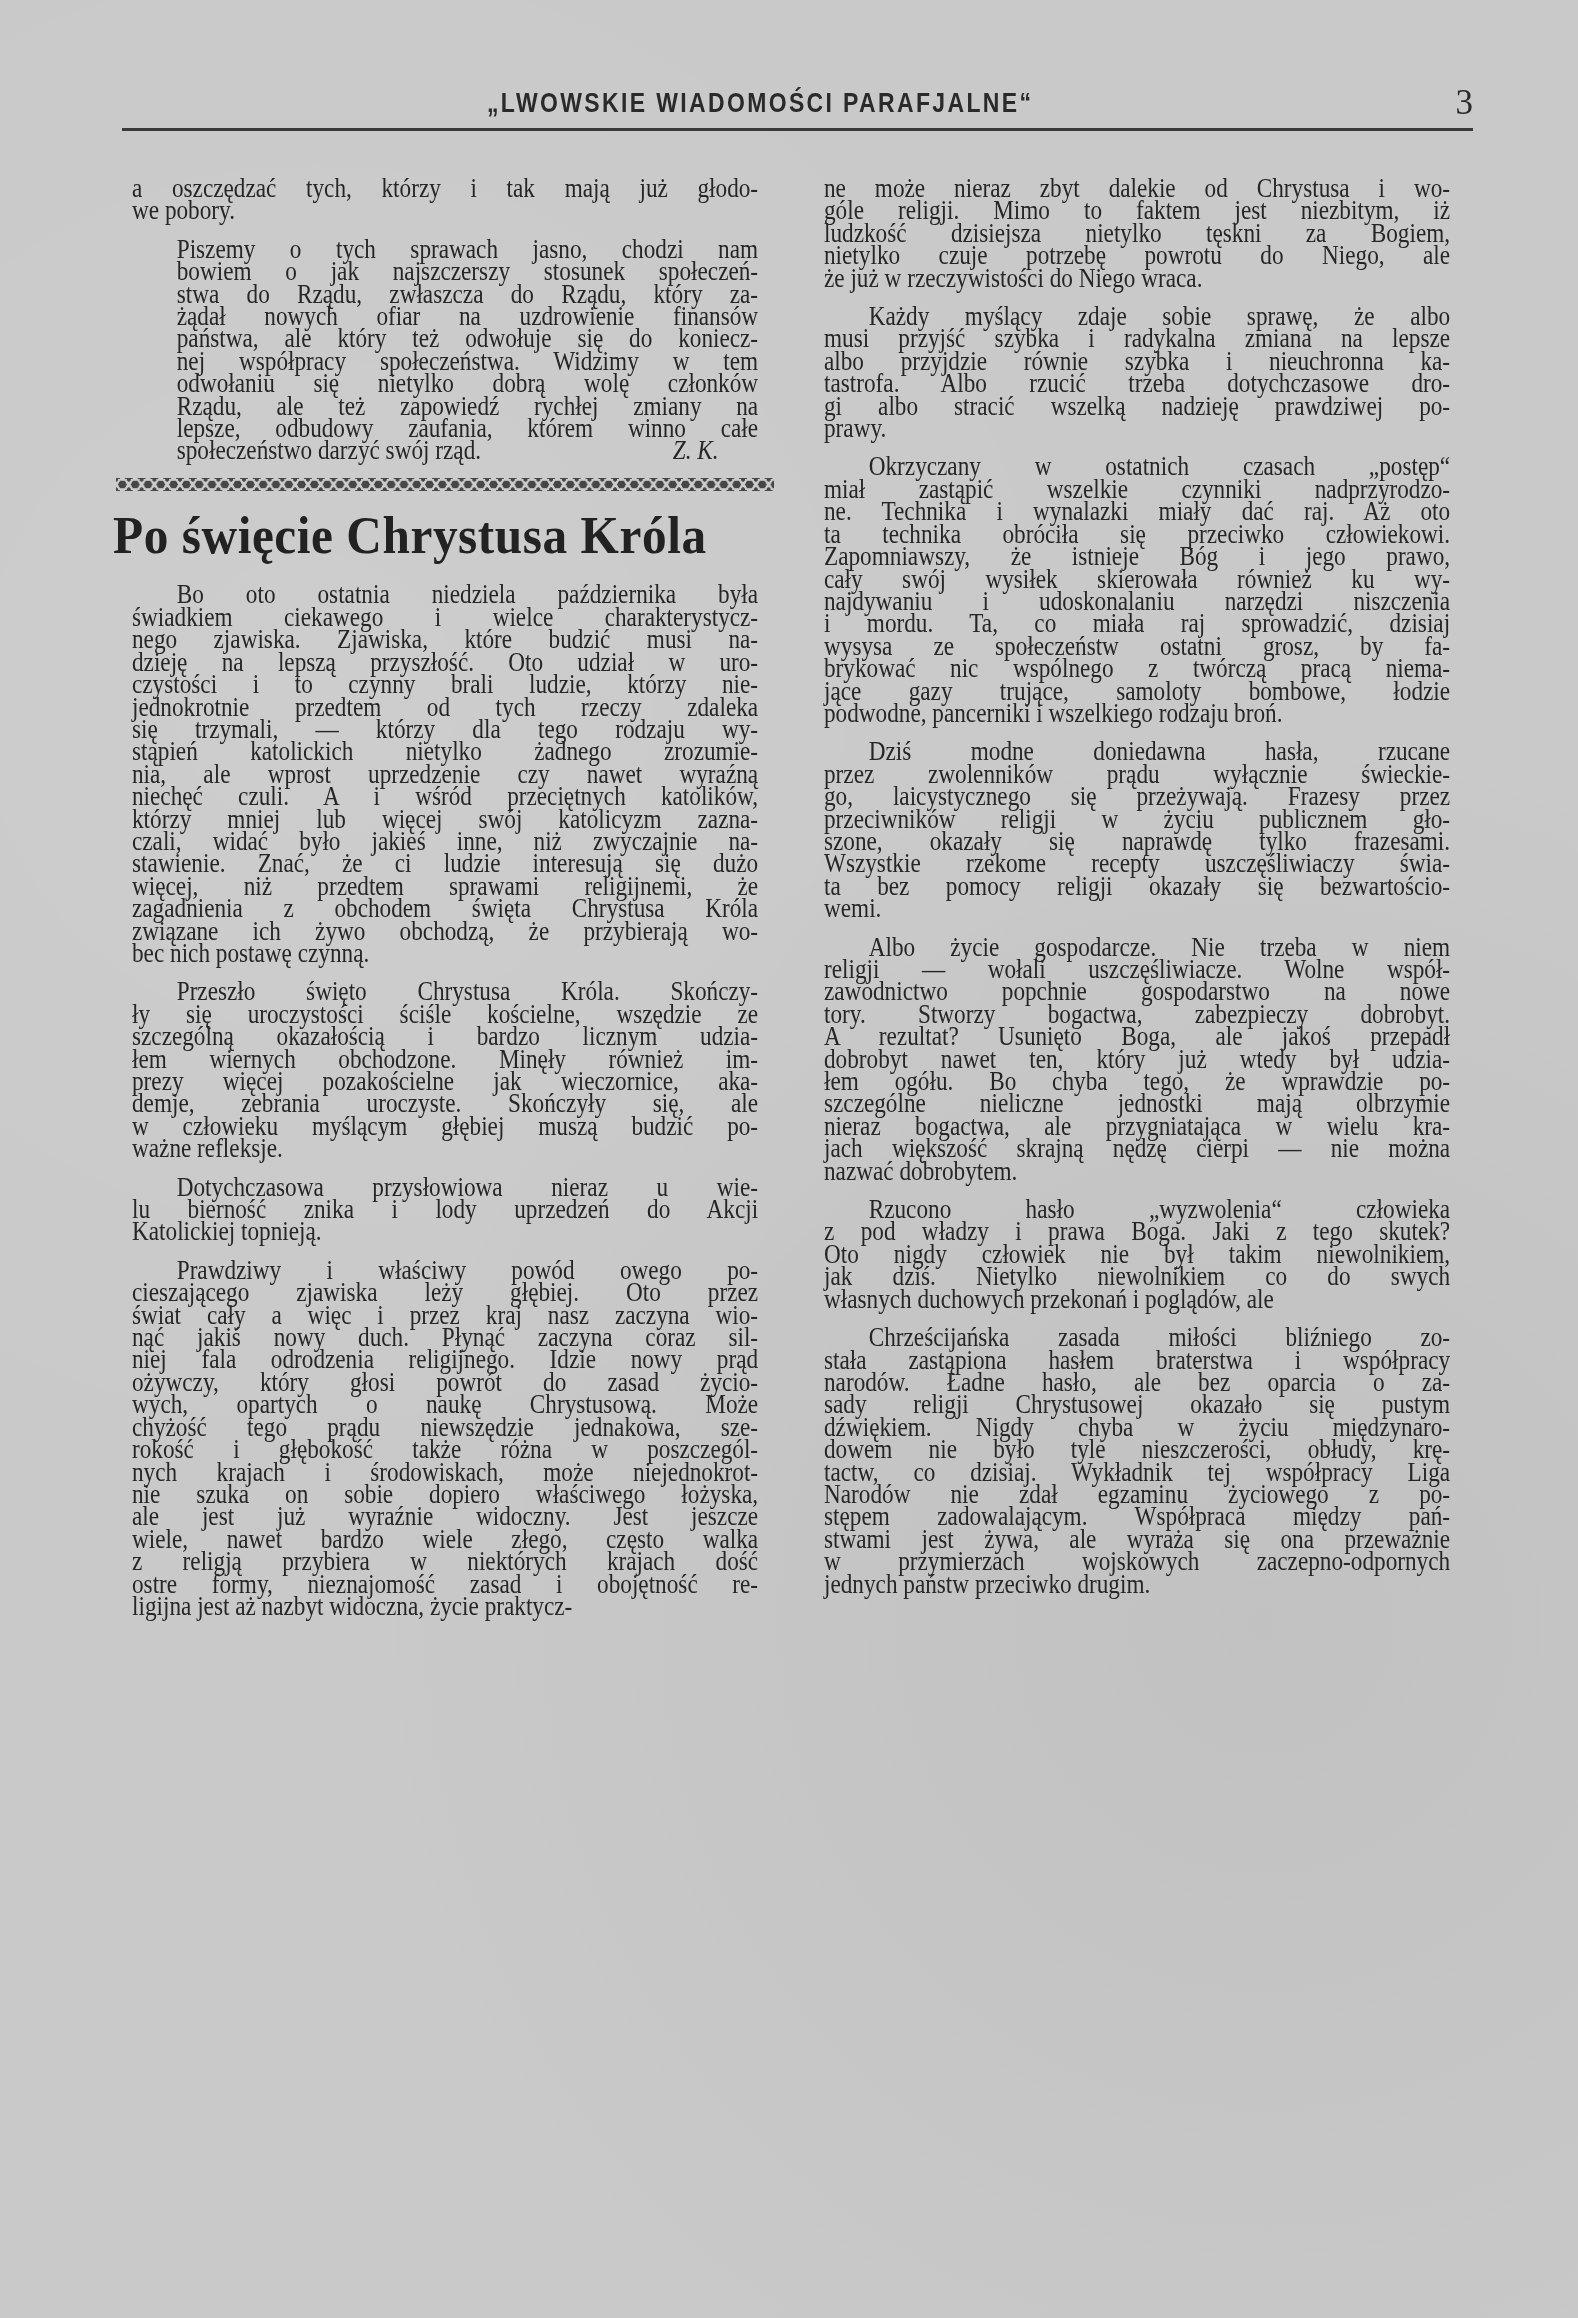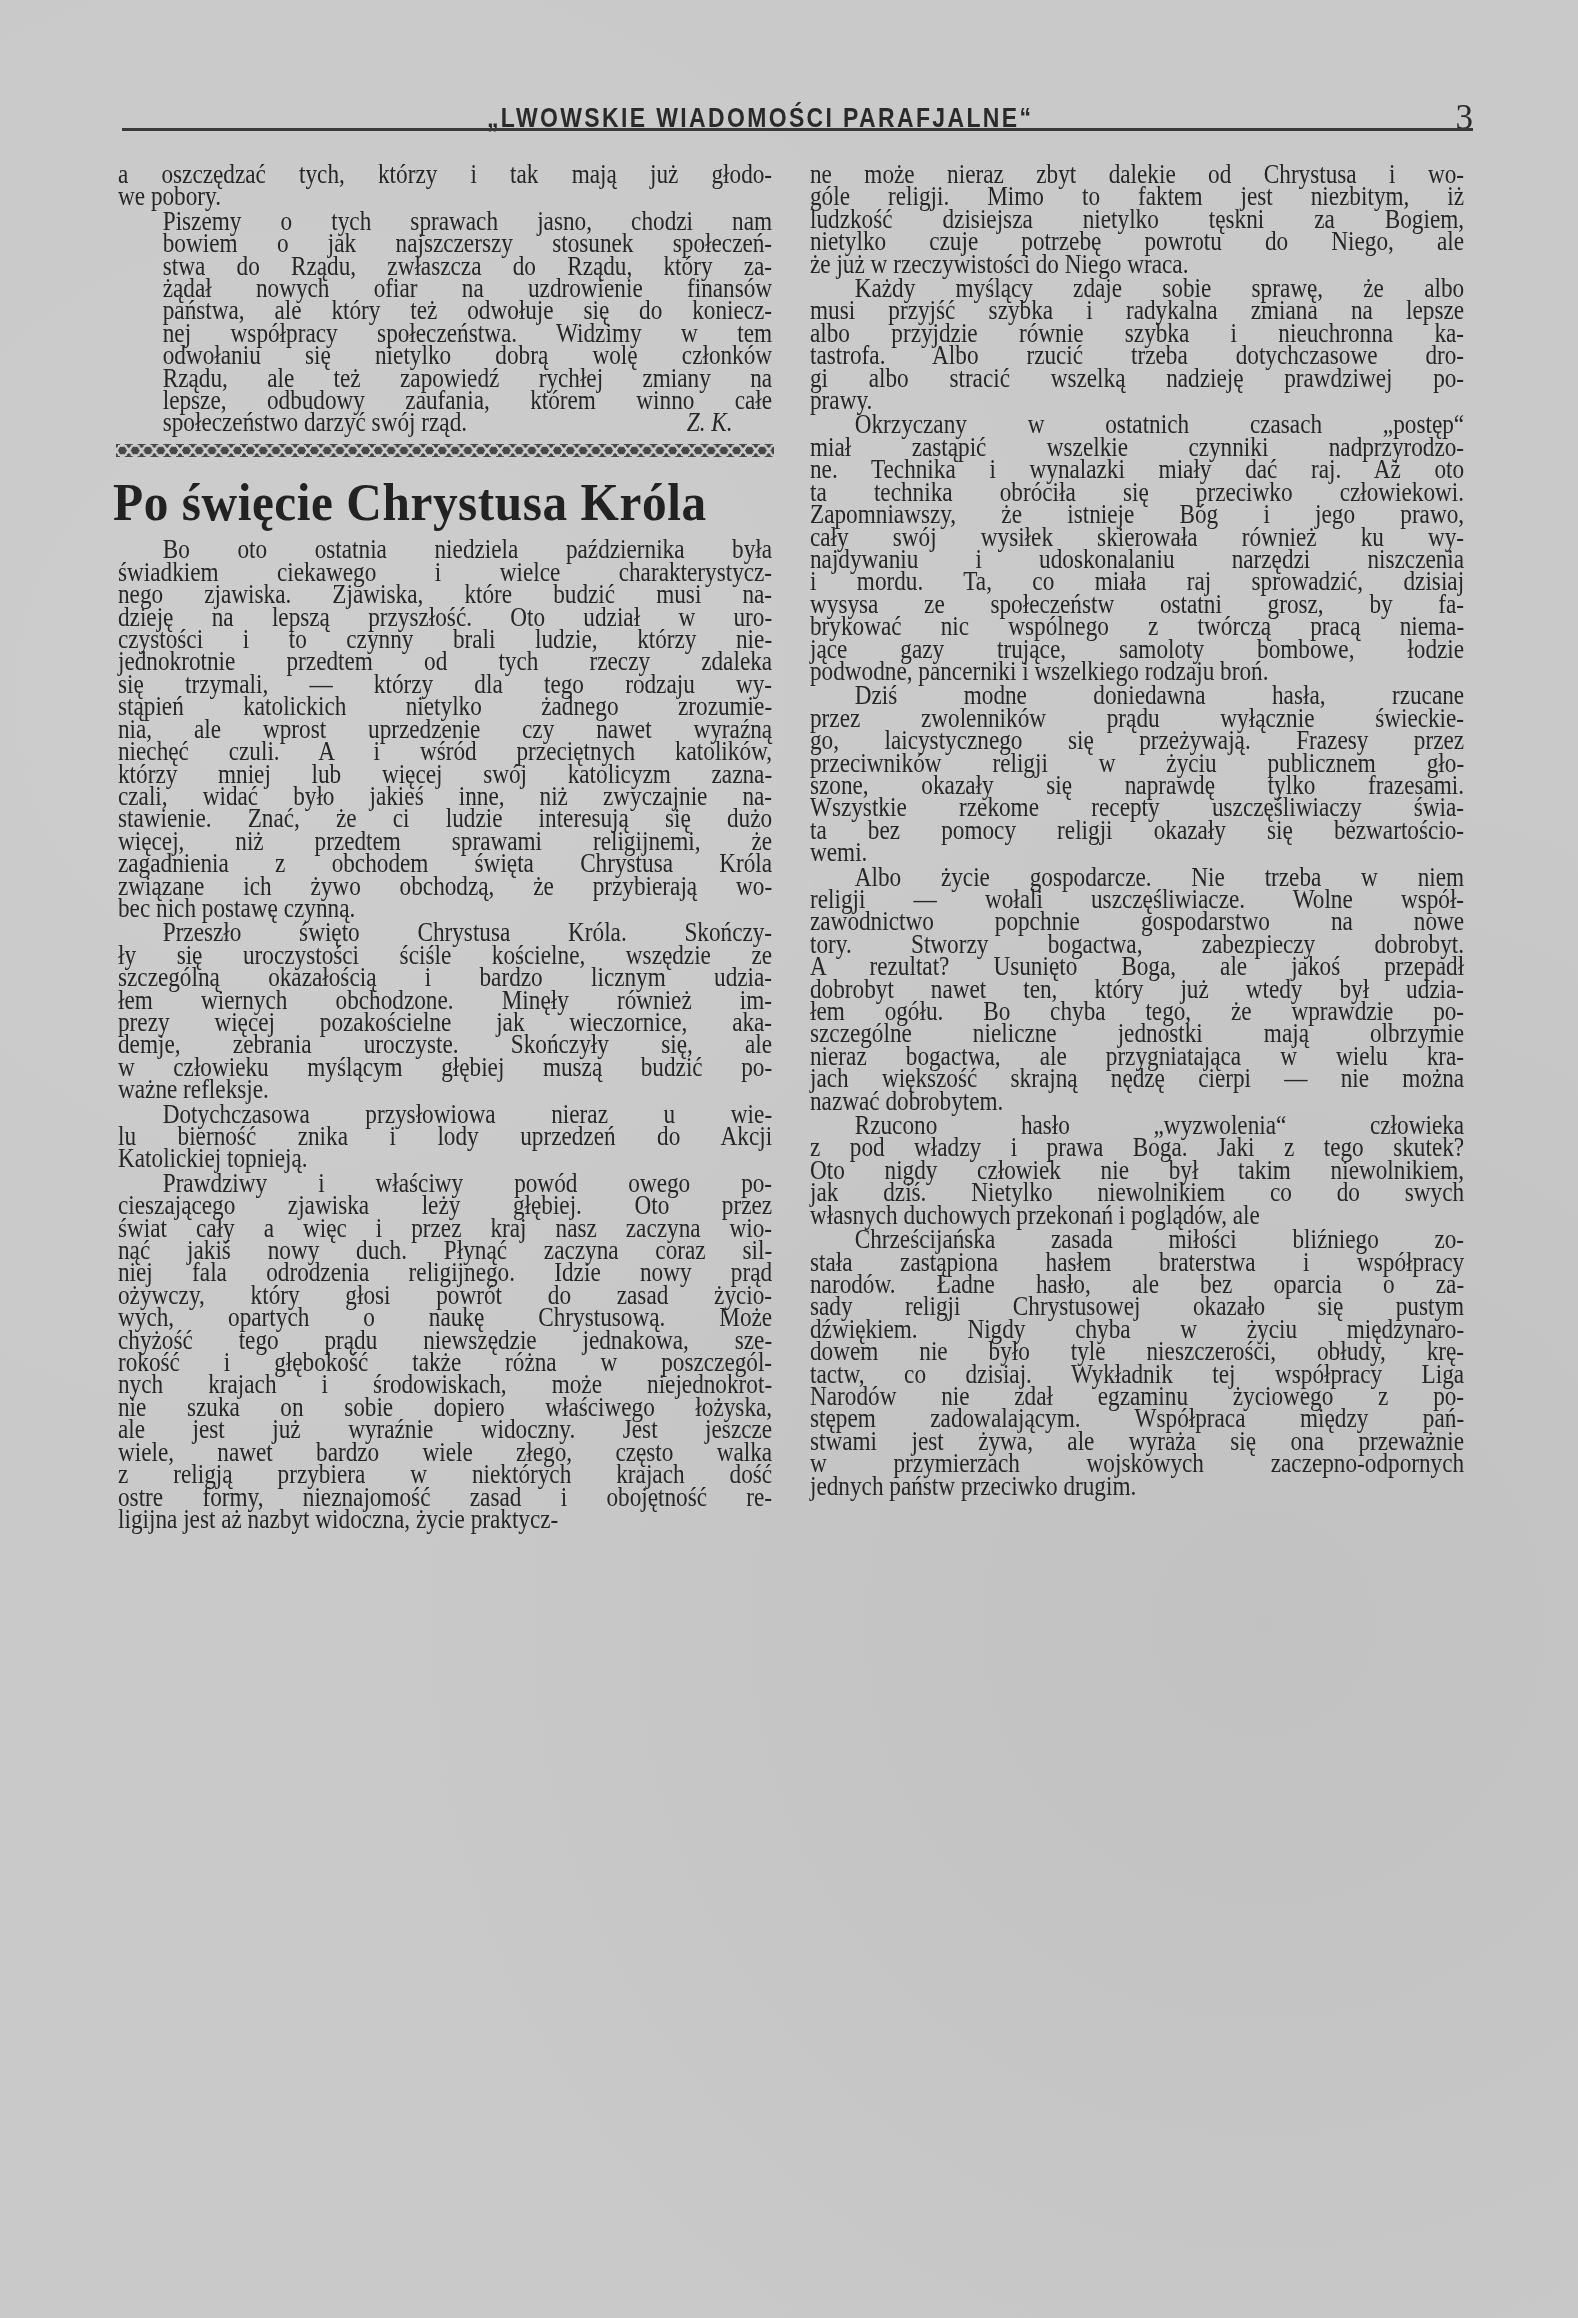--- a/index.html
+++ b/index.html
@@ -7,21 +7,21 @@
     width:1578px; height:2319px; overflow:hidden;
     background:#c9c9c9;
     background-image:
       radial-gradient(circle at 20% 30%, rgba(255,255,255,0.08) 0, transparent 40%),
       radial-gradient(circle at 80% 70%, rgba(0,0,0,0.04) 0, transparent 45%);
     font-family:"Liberation Serif", "DejaVu Serif", serif;
     color:#1f1f1f;
     position:relative;
   }
   .header {
-    position:absolute; left:122px; top:98px; width:1351px; height:41px;
+    position:absolute; left:122px; top:83px; width:1351px; height:41px;
   }
   .header .title {
     position:absolute; left:365px; top:3.5px;
     font-family:"Liberation Sans", "DejaVu Sans", sans-serif;
     font-size:28px; letter-spacing:2.9px; font-weight:bold;
     transform:scaleX(0.82); transform-origin:left top;
     color:#2a2a2a;
   }
   .header .page-num {
     position:absolute; right:0; top:0;
@@ -32,21 +32,21 @@
     background:#3a3a3a;
   }
   .col {
     position:absolute; top:161px; width:658px;
     font-size:27px; line-height:22.4px;
     text-align:justify; hyphens:manual;
     color:#262626;
   }
   .col.left { left:116px; }
   .col.right { left:808px; }
-  .col p { margin:2px; text-indent:0; }
+  .col p { margin:16px; text-indent:0; }
   .col p.ind { text-indent:52px; }
   .line { display:block; text-align:justify; text-align-last:justify; white-space:nowrap; overflow:visible; transform:scaleX(0.86); transform-origin:left; width:116.3%; }
   .line.last { text-align-last:left; }
   .ornament {
     height:12.8px; margin:10.4px 0 12.8px 0;
     background:
       repeating-radial-gradient(circle at 6.4px 6.4px, #2f2f2f 0 4px, transparent 4px 6.4px);
     background-size:12.8px 12.8px;
     opacity:0.85;
   }

